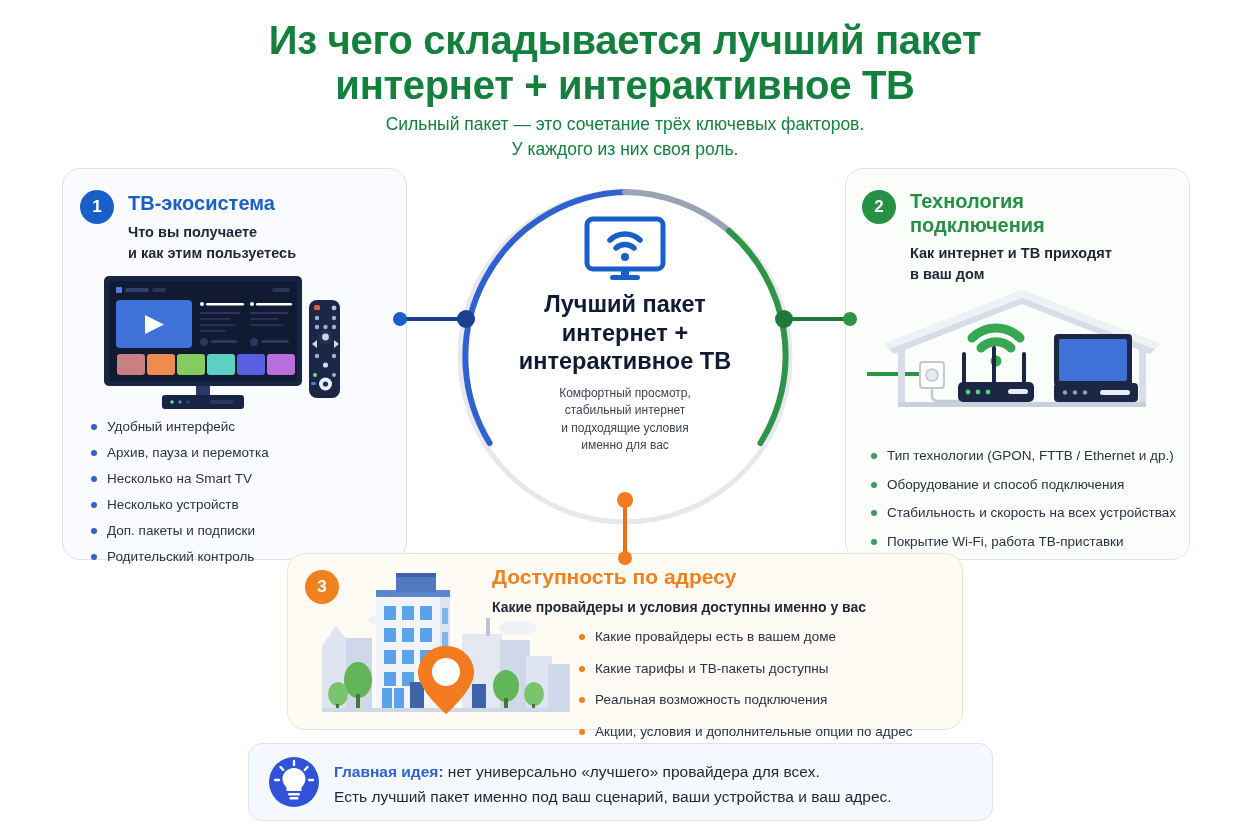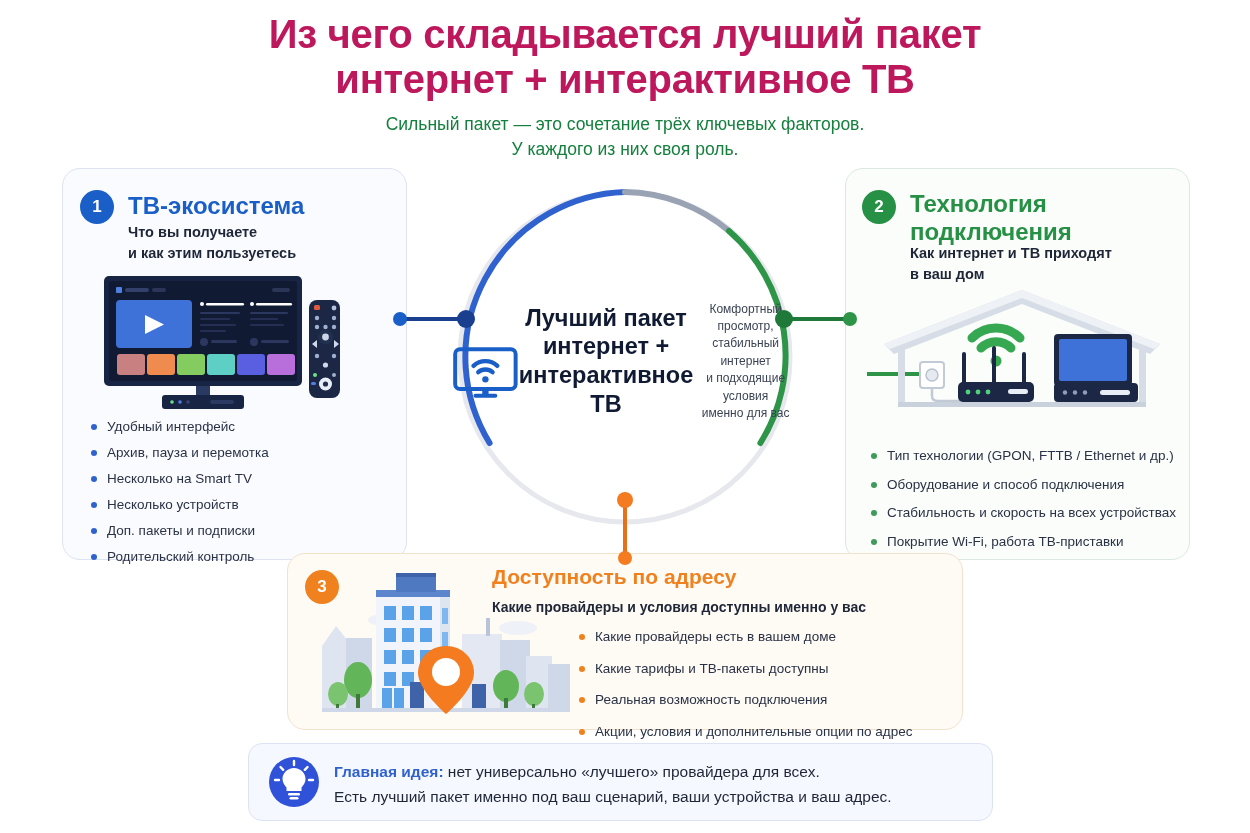--- a/index.html
+++ b/index.html
@@ -6,22 +6,22 @@
   html, body {
     width: 1250px; height: 833px;
     background: #ffffff;
     font-family: "Liberation Sans", "DejaVu Sans", sans-serif;
     overflow: hidden;
   }
   #stage { position: relative; width: 1250px; height: 833px; background: #ffffff; }
 
   
   .title {
-    position: absolute; left: 140px; top: 12px; width: 970px;
-    text-align: center; color: #be185d;
+    position: absolute; left: 140px; top: 18px; width: 970px;
+    text-align: center; color: #15803d;
     font-size: 40px; font-weight: bold; line-height: 1.12;
     letter-spacing: -0.3px;
   }
   .title .l2 { display: block; }
   .subtitle {
     position: absolute; left: 260px; top: 112px; width: 730px;
     text-align: center; color: #15803d;
     font-size: 17.5px; line-height: 1.45;
   }
   .subtitle .s2 { display: block; }
@@ -44,21 +44,21 @@
   .badge {
     position: absolute; width: 34px; height: 34px; border-radius: 50%;
     color: #ffffff; font-size: 17px; font-weight: bold;
     display: flex; align-items: center; justify-content: center;
   }
   .badge-1 { left: 80px;  top: 190px; background: #1a5fc8; }
   .badge-2 { left: 862px; top: 190px; background: #269045; }
   .badge-3 { left: 305px; top: 570px; background: #f0811f; }
 
   
-  .card-title { position: absolute; font-size: 24px; font-weight: bold; line-height: 1.18; }
+  .card-title { position: absolute; font-size: 20px; font-weight: bold; line-height: 1.18; }
   .ct-1 { left: 128px; top: 192px; color: #1a5fc8; width: 230px; }
   .ct-2 { left: 910px; top: 190px; color: #269045; width: 230px; }
   .ct-3 { left: 492px; top: 565px; color: #f0811f; width: 420px; font-size: 21px; }
 
   .card-sub { position: absolute; font-size: 14.5px; font-weight: bold; color: #1e2637; line-height: 1.45; }
   .cs-1 { left: 128px; top: 222px; width: 250px; }
   .cs-2 { left: 910px; top: 243px; width: 250px; }
   .cs-3 { left: 492px; top: 597px; width: 450px; font-size: 14px; }
 
   
@@ -76,21 +76,21 @@
   .bl-2 { left: 870px; top: 449px; width: 320px; }
   .bl-2 li::before { background: #3f9a5c; }
   .bl-2 li { margin-bottom: 15px; }
   .bl-3 { left: 578px; top: 630px; width: 380px; }
   .bl-3 li::before { background: #f0811f; }
   .bl-3 li { margin-bottom: 18px; }
 
   
   .center-wrap { position: absolute; left: 452px; top: 184px; width: 346px; height: 346px; }
   .center-text { position: absolute; left: 0; top: 0; width: 346px; height: 346px;
-                 display: flex; align-items: center; }
+                 display: flex; flex-direction: column; align-items: center; }
   .ctr-icon { margin-top: 32px; }
   .ctr-title { margin-top: 8px; text-align: center; color: #111a33;
                font-size: 23.5px; font-weight: bold; line-height: 1.22; }
   .ctr-desc { margin-top: 9px; text-align: center; color: #3b4354;
               font-size: 12px; line-height: 1.45; }
 
   
   .conn { position: absolute; }
 
   

